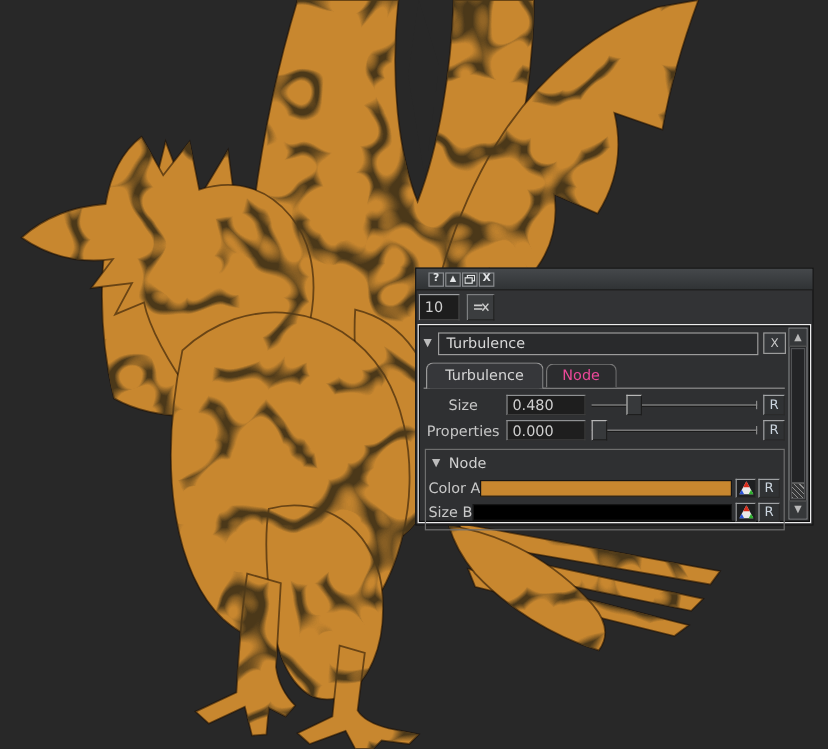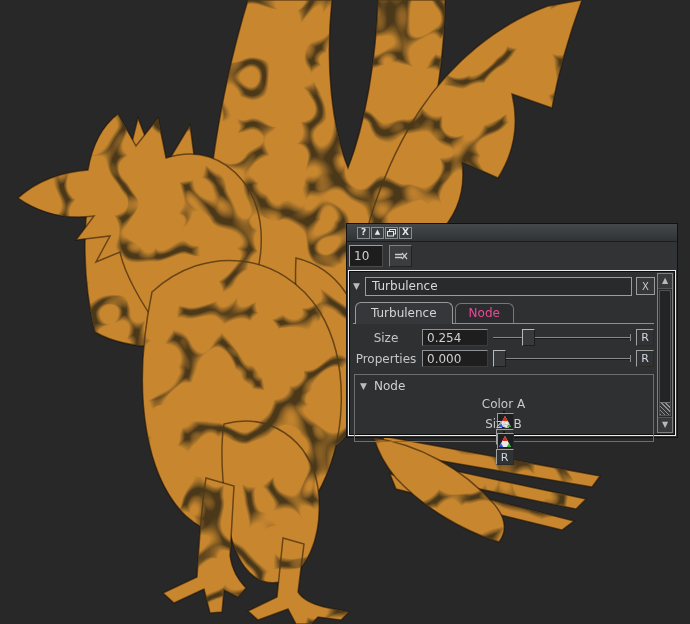--- a/index.html
+++ b/index.html
@@ -90,21 +90,21 @@
   }
   .r-btn{
     width:18px;height:17px;flex:0 0 auto;box-sizing:border-box;
     border:1px solid #a0a2a4;border-right-color:#2a2a2a;border-bottom-color:#2a2a2a;
     background:#303234;color:#ccd6e0;font-size:11px;
     display:flex;align-items:center;justify-content:center;
   }
   .color-group{border:1px solid #6e6e6e;margin:5px 0 0 1px;padding:2px 3px 5px 2px;}
   .group-head{display:flex;align-items:center;height:16px;margin:1px 0 3px 3px;color:#d0d0d0;}
   .group-head .tri{width:14px;}
-  .crow{display:flex;align-items:center;height:19px;margin-top:1px;flex-direction:column;}
+  .crow{display:flex;align-items:center;height:19px;margin-top:1px;}
   .swatch{flex:1;height:14px;box-sizing:border-box;border:1px solid #151515;}
   .rgb-btn{
     width:17px;height:16px;margin-left:3px;flex:0 0 auto;box-sizing:border-box;
     border:1px solid #9a9c9e;border-right-color:#2a2a2a;border-bottom-color:#2a2a2a;
     background:#1e1f21;display:flex;align-items:center;justify-content:center;
   }
   .crow .r-btn{margin-left:2px;height:16px;}
 
   .scrollbar{
     position:absolute;top:2px;right:2px;bottom:2px;width:16px;box-sizing:border-box;
@@ -226,21 +226,21 @@
 
       <div class="tabs">
         <div class="tab">Turbulence</div>
         <div class="tab inactive">Node</div>
       </div>
 
       <div class="tabpage">
 
         <div class="row">
           <span class="lab">Size</span>
-          <div class="val">0.254</div>
+          <div class="val">0.480</div>
           <div class="slider">
             <div class="track"></div>
             <div class="tick-end"></div>
             <div class="handle" style="left: 21%;"></div>
           </div>
           <div class="r-btn">R</div>
         </div>
 
         <div class="row">
           <span class="lab">Properties</span>

